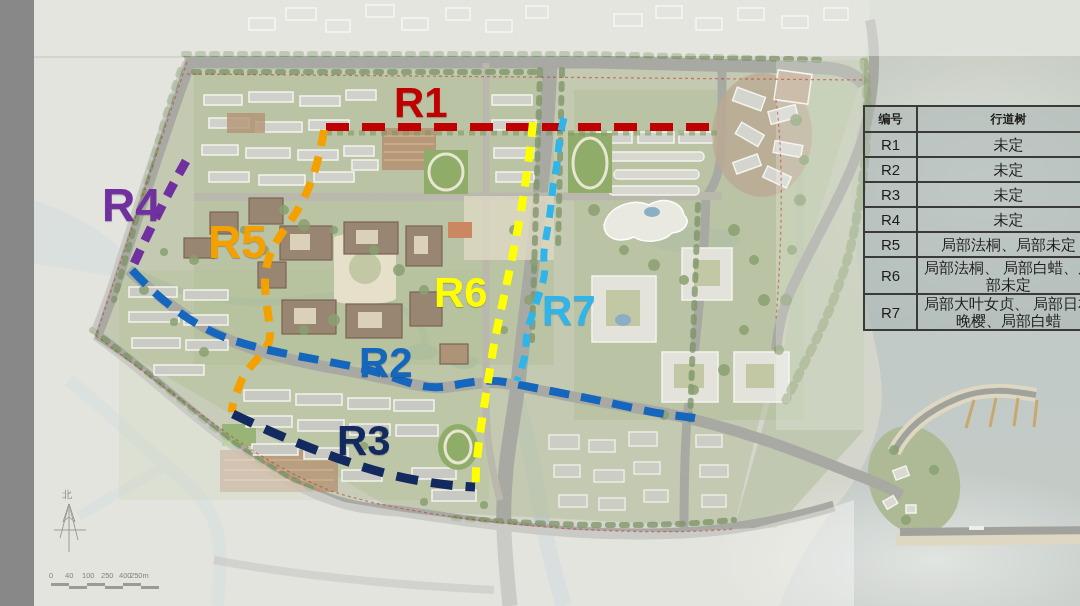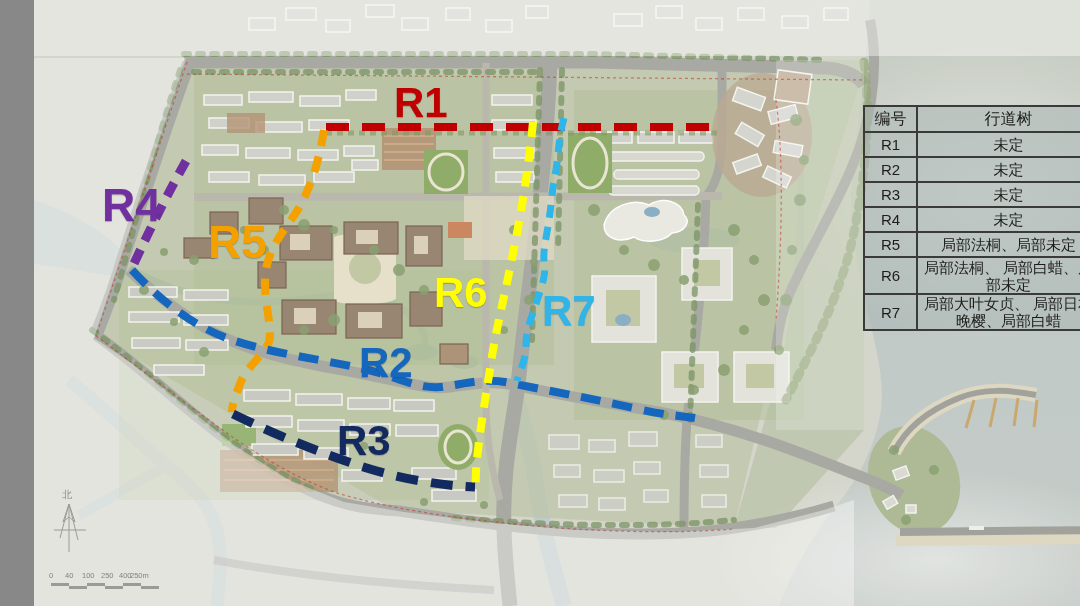--- a/index.html
+++ b/index.html
@@ -10,21 +10,21 @@
   .route-label{position:absolute;font-weight:800;font-size:42px;line-height:1;
                text-shadow:0 1px 1px rgba(60,60,60,.35);user-select:none;}
   .route-label.big{font-size:46px;}
   
   #legend{position:absolute;left:829px;top:105px;width:238px;
           background:rgba(173,184,180,.62);
           border-collapse:collapse;table-layout:fixed;
           color:#1d1d1b;}
   #legend th,#legend td{border:2px solid #3a3a38;text-align:center;
           vertical-align:middle;padding:0 2px;}
-  #legend th{font-size:16px;font-weight:400;height:24px;}
+  #legend th{font-size:12px;font-weight:700;height:24px;}
   #legend td{font-size:15px;line-height:17px;}
   #legend col.c1{width:53px;}
   #legend tbody tr{height:25px;}
   #legend tbody tr:nth-child(6){height:37px;}
   #legend tbody tr:nth-child(7){height:34px;}
   
   #north{position:absolute;left:14px;top:488px;width:52px;height:80px;opacity:.75;}
   #north .n-label{position:absolute;left:14px;top:0;font-size:10px;color:#6e6e68;}
   
   #scalebar{position:absolute;left:14px;top:571px;width:126px;height:24px;}

